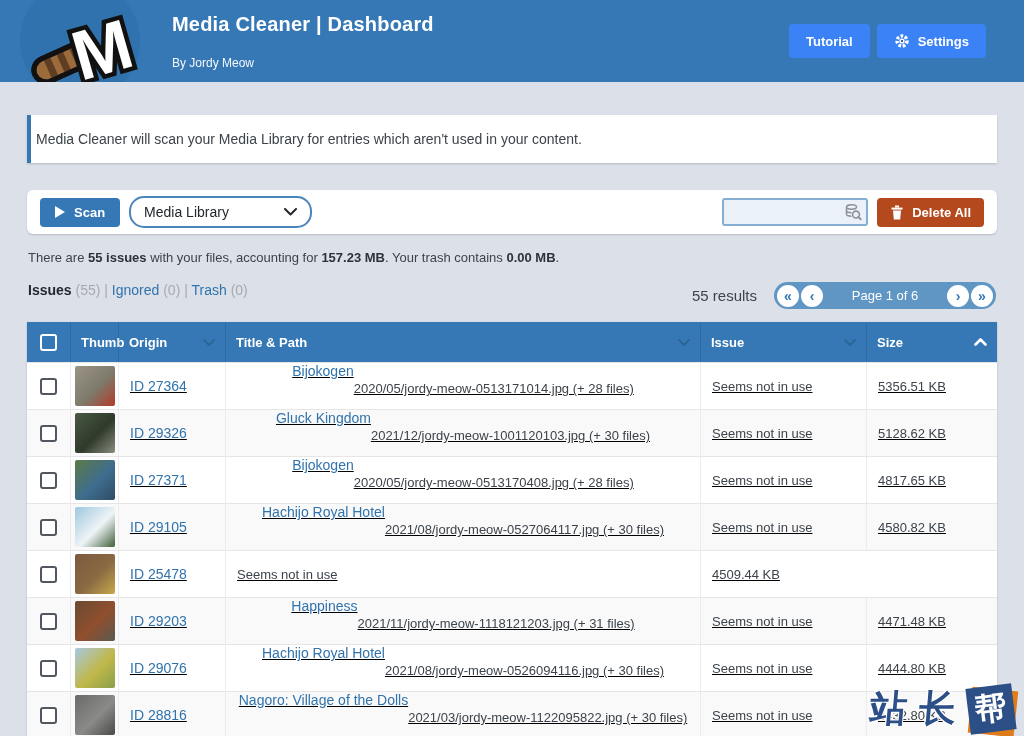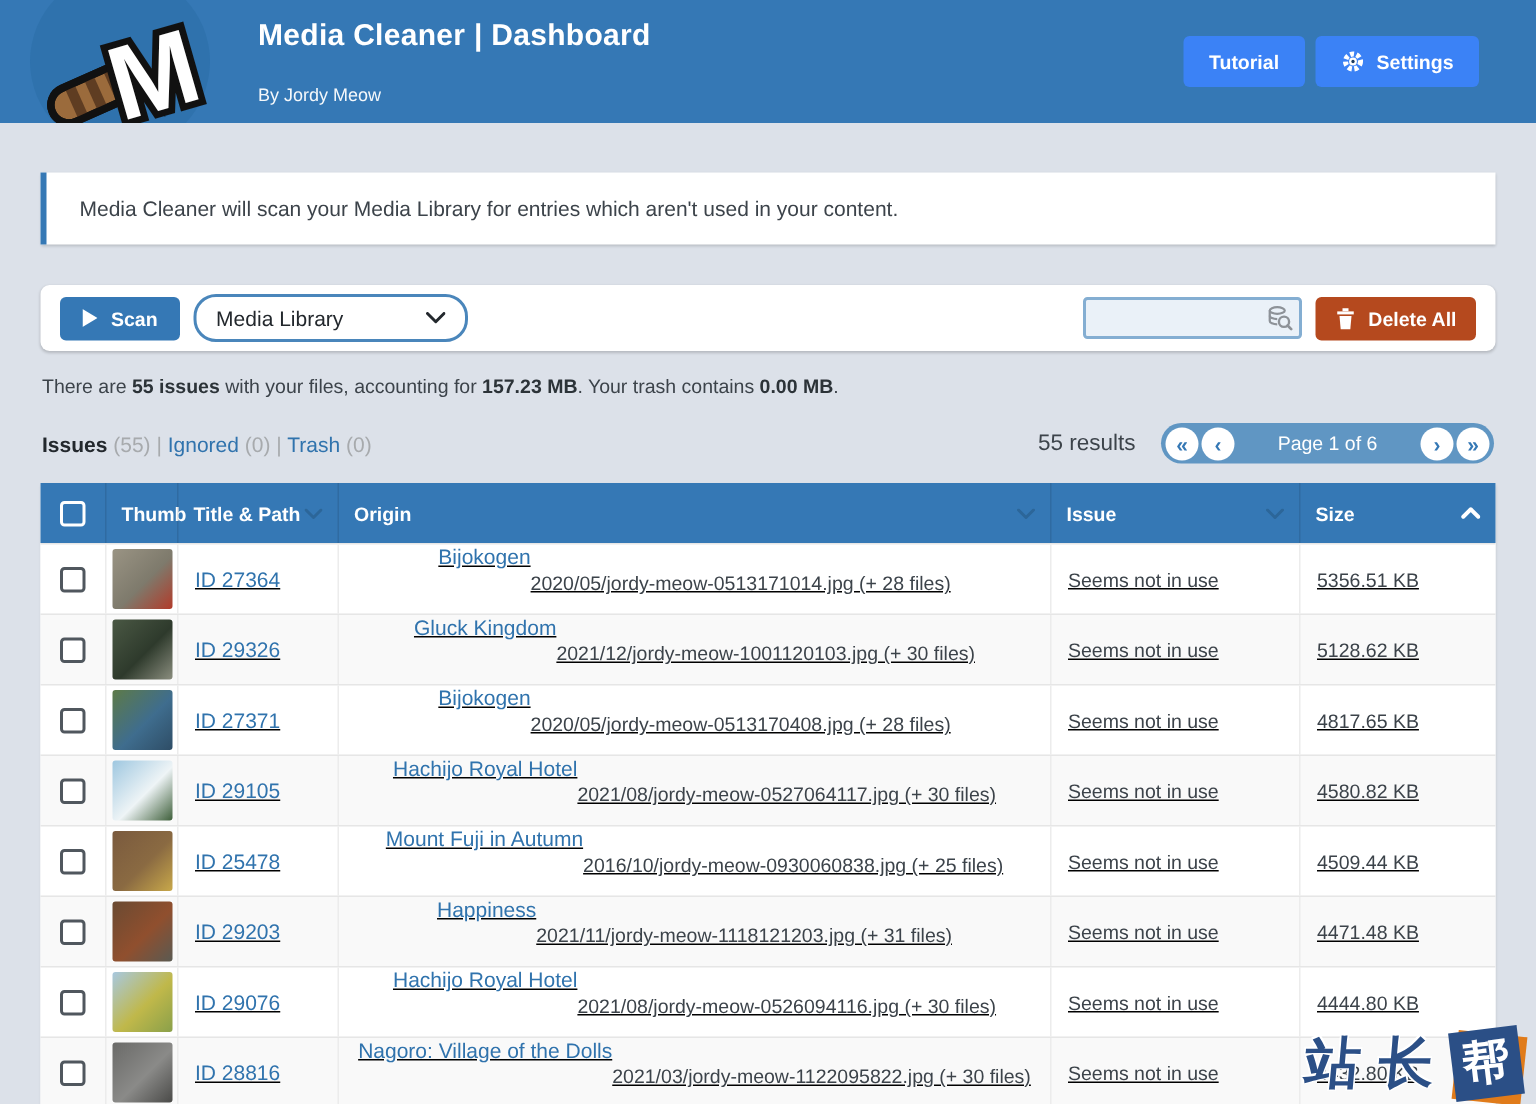--- a/index.html
+++ b/index.html
@@ -16,21 +16,21 @@
   .title-block { margin-left:172px; color:#fff; }
   .title-block h1 { font-size:20px; font-weight:700; letter-spacing:.2px; }
   .title-block .subtitle { font-size:12px; margin-top:20px; opacity:.95; }
   .header-buttons { margin-left:auto; margin-right:38px; display:flex; gap:7px; }
   .hbtn { background:#3b82f6; color:#fff; border:none; border-radius:4px;
     font-family:inherit; font-size:13px; font-weight:700; padding:0 17px; height:34px;
     display:flex; align-items:center; gap:8px; cursor:pointer; }
 
   
   .notice { margin:33px 27px 0; background:#fff; border-left:4px solid #3578b5;
-    height:48px; display:flex; align-items:center; padding-left:22px;
+    height:48px; display:flex; align-items:center; padding-left:5px;
     font-size:14px; color:#3c434a; box-shadow:0 1px 2px rgba(0,0,0,.18); }
 
   
   .toolbar { margin:27px 27px 0; background:#fff; border-radius:6px; height:44px;
     display:flex; align-items:center; padding:0 13px; gap:9px;
     box-shadow:0 1px 2px rgba(0,0,0,.18); }
   .scan-btn { background:#3578b5; color:#fff; border:none; border-radius:4px;
     height:29px; padding:0 15px; font-family:inherit; font-size:13px; font-weight:700;
     display:flex; align-items:center; gap:9px; cursor:pointer; }
   .source-select { height:30px; width:183px; border:2px solid #4a86bb; border-radius:15px;
@@ -42,21 +42,21 @@
   .search-icon { position:absolute; right:6px; top:5px; }
   .delete-btn { background:#b5491e; color:#fff; border:none; border-radius:4px;
     height:29px; padding:0 13px; font-family:inherit; font-size:13px; font-weight:700;
     display:flex; align-items:center; gap:8px; cursor:pointer; }
 
   
   .summary { margin:16px 28px 12px; font-size:13px; color:#3c434a; }
   .summary b { font-weight:700; color:#2c3338; }
 
   
-  .listnav { margin:17px 28px 0; display:flex; align-items:center; }
+  .listnav { margin:17px 28px 0; display:flex; }
   .tabs { font-size:14px; color:#a7aaad; }
   .tabs .tab-current { font-weight:700; color:#23282d; }
   .tabs a { color:#3073ad; text-decoration:none; cursor:pointer; }
   .tabs .count { color:#a7aaad; }
   .list-right { margin-left:auto; display:flex; align-items:center; gap:17px; }
   .results { font-size:15px; color:#3c434a; }
   .pager { width:222px; height:27px; background:#6096c3; border-radius:14px;
     display:flex; align-items:center; padding:0 3px; }
   .pg-btn { width:22px; height:22px; border-radius:50%; background:#fff; border:none;
     color:#3578b5; font-size:14px; font-weight:700; line-height:22px; text-align:center;
@@ -206,27 +206,27 @@
 
   <div class="table">
     <div class="thead">
       <div class="th" style="justify-content:center; padding:0;">
         <span class="cb header-cb"></span>
       </div>
       <div class="th">
           <span>Thumb</span>
         </div>
       <div class="th">
-        <span>Title &amp; Path</span>
+        <span>Origin</span>
         <svg class="sort" width="12" height="7" viewBox="0 0 12 7" aria-hidden="true">
           <polyline points="1,1 6,6 11,1" fill="none" stroke="#2c6699" stroke-width="2" stroke-linecap="round" stroke-linejoin="round"></polyline>
         </svg>
       </div>
       <div class="th">
-        <span>Origin</span>
+        <span>Title &amp; Path</span>
         <svg class="sort" width="12" height="7" viewBox="0 0 12 7" aria-hidden="true">
           <polyline points="1,1 6,6 11,1" fill="none" stroke="#2c6699" stroke-width="2" stroke-linecap="round" stroke-linejoin="round"></polyline>
         </svg>
       </div>
       <div class="th">
         <span>Issue</span>
         <svg class="sort" width="12" height="7" viewBox="0 0 12 7" aria-hidden="true">
           <polyline points="1,1 6,6 11,1" fill="none" stroke="#2c6699" stroke-width="2" stroke-linecap="round" stroke-linejoin="round"></polyline>
         </svg>
       </div>
@@ -329,24 +329,20 @@
   <div class="tr">
     <div class="td center">
             <span class="cb"></span>
           </div>
     <div class="td center">
             <span class="thumb" style="background: linear-gradient(135deg, rgb(122, 90, 62) 0%, rgb(138, 106, 66) 55%, rgb(200, 168, 74) 100%);"></span>
           </div>
     <div class="td">
             <a class="link">ID 25478</a>
           </div>
-    <div class="td col-title">
-      <a class="link">Mount Fuji in Autumn</a>
-      <span class="path">2016/10/jordy-meow-0930060838.jpg (+ 25 files)</span>
-    </div>
     <div class="td">
             <span class="cell-text">Seems not in use</span>
           </div>
     <div class="td">
             <span class="cell-text">4509.44 KB</span>
           </div>
   </div>
 
   <div class="tr">
     <div class="td center">

